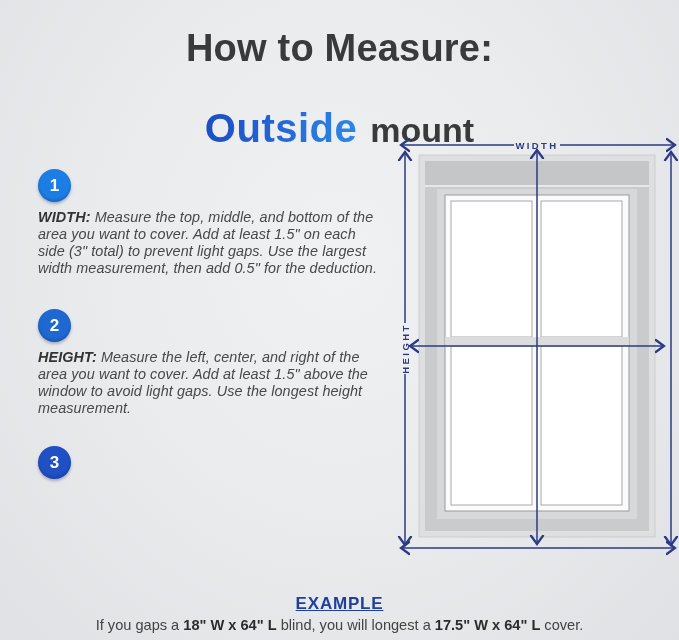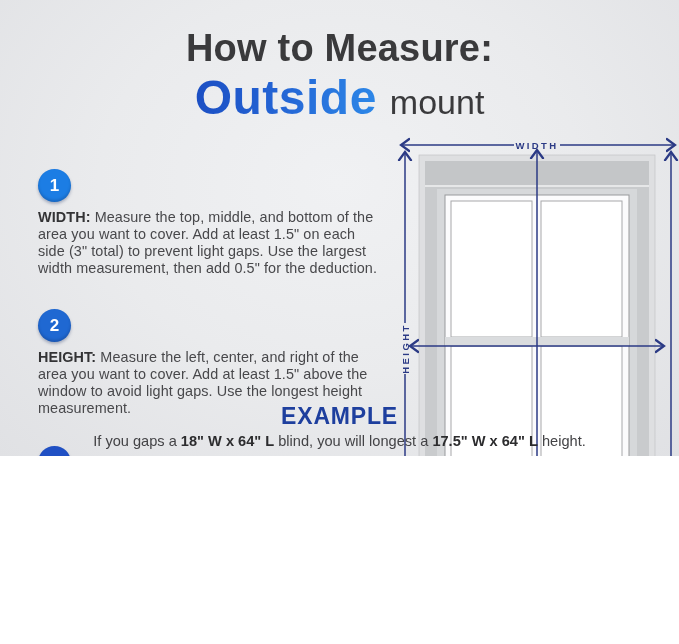--- a/index.html
+++ b/index.html
@@ -1,67 +1,68 @@
 <!DOCTYPE html>
 <html><head>
 <meta charset="utf-8">
 <style>
   * { box-sizing: border-box; }
   body { margin: 0; }
   .poster {
     position: relative;
     width: 679px;
-    height: 456px;
+    height: 640px;
     overflow: hidden;
     font-family: "Liberation Sans", sans-serif;
     background: radial-gradient(ellipse at 50% 40%, #f0f1f3 0%, #eaebed 50%, #e0e1e4 100%);
   }
 
   
   .title-block { position: absolute; top: 27px; left: 0; right: 0; text-align: center; }
   .title-line1 {
     font-size: 38px; font-weight: 700; color: #3a3a3c; letter-spacing: 0.2px;
   }
   .title-line2 { display: flex; justify-content: center; align-items: baseline; gap: 13px; margin-top: 0px; }
   .title-highlight {
-    font-size: 48px; font-weight: 800; letter-spacing: 0.5px;
+    font-size: 40px; font-weight: 800; letter-spacing: 0.5px;
     background: linear-gradient(95deg, #1b4ec3 0%, #2464d4 45%, #2d88e8 100%);
     -webkit-background-clip: text; background-clip: text;
     color: transparent;
+    margin-top: 36px;
   }
-  .title-suffix { font-size: 34px; font-weight: 400; color: #3a3a3c; }
+  .title-suffix { font-size: 34px; font-weight: 700; color: #3a3a3c; }
 
   
   .step { position: absolute; left: 38px; width: 344px; }
   .step-1 { top: 169px; }
   .step-2 { top: 309px; }
   .step-3 { top: 446px; }
   .step-circle {
     width: 33px; height: 33px; border-radius: 50%;
     display: flex; align-items: center; justify-content: center;
     color: #ffffff; font-size: 17px; font-weight: 700;
     box-shadow: 0 2px 3px rgba(40,60,110,0.35), inset 0 -2px 3px rgba(0,0,30,0.18);
   }
   .step-text {
     margin-top: 7px; font-size: 14.4px; line-height: 1.18;
-    color: #48484b; letter-spacing: 0.1px;
+    color: #48484b; letter-spacing: 0.1px; font-style: italic;
   }
   .step-label { font-weight: 700; color: #333335; }
 
   
   .diagram { position: absolute; left: 388px; top: 131px; width: 296px; height: 440px; }
   .diagram svg { display: block; }
   .diagram text {
     font-family: "Liberation Sans", sans-serif;
     font-size: 9.5px; font-weight: 700; letter-spacing: 2.4px; fill: #2b3a85;
   }
 
   
   .example { position: absolute; left: 0; right: 0; bottom: 7px; text-align: center; }
-  .example-heading { font-size: 23px; font-weight: 700; color: #1e3f9e; letter-spacing: 0.8px; }
+  .example-heading { font-size: 17px; font-weight: 700; color: #1e3f9e; letter-spacing: 0.8px; text-decoration: underline; }
   .example-line { margin-top: 3px; font-size: 14.6px; color: #434346; }
   .example-line b { font-weight: 700; color: #2c2c2e; }
 </style>
 </head>
 <body>
 
 <div class="poster">
 
   <div class="title-block">
     <div class="title-line1">How to Measure:</div>
@@ -130,16 +131,16 @@
         <path d="M22,215 H276" marker-start="url(#ah)" marker-end="url(#ah)"></path>
       </g>
 
       <text x="149" y="17.5" text-anchor="middle">WIDTH</text>
       <text transform="translate(20.5,217.5) rotate(-90)" text-anchor="middle">HEIGHT</text>
     </svg>
   </div>
 
   <div class="example">
     <div class="example-heading">EXAMPLE</div>
-    <div class="example-line"><span>If you gaps a </span><b>18" W x 64" L</b><span> blind, you will longest a </span><b>17.5" W x 64" L</b><span> height.</span></div>
+    <div class="example-line"><span>If you gaps a </span><b>18" W x 64" L</b><span> blind, you will longest a </span><b>17.5" W x 64" L</b><span> cover.</span></div>
   </div>
 
 </div>
 
 </body></html>

